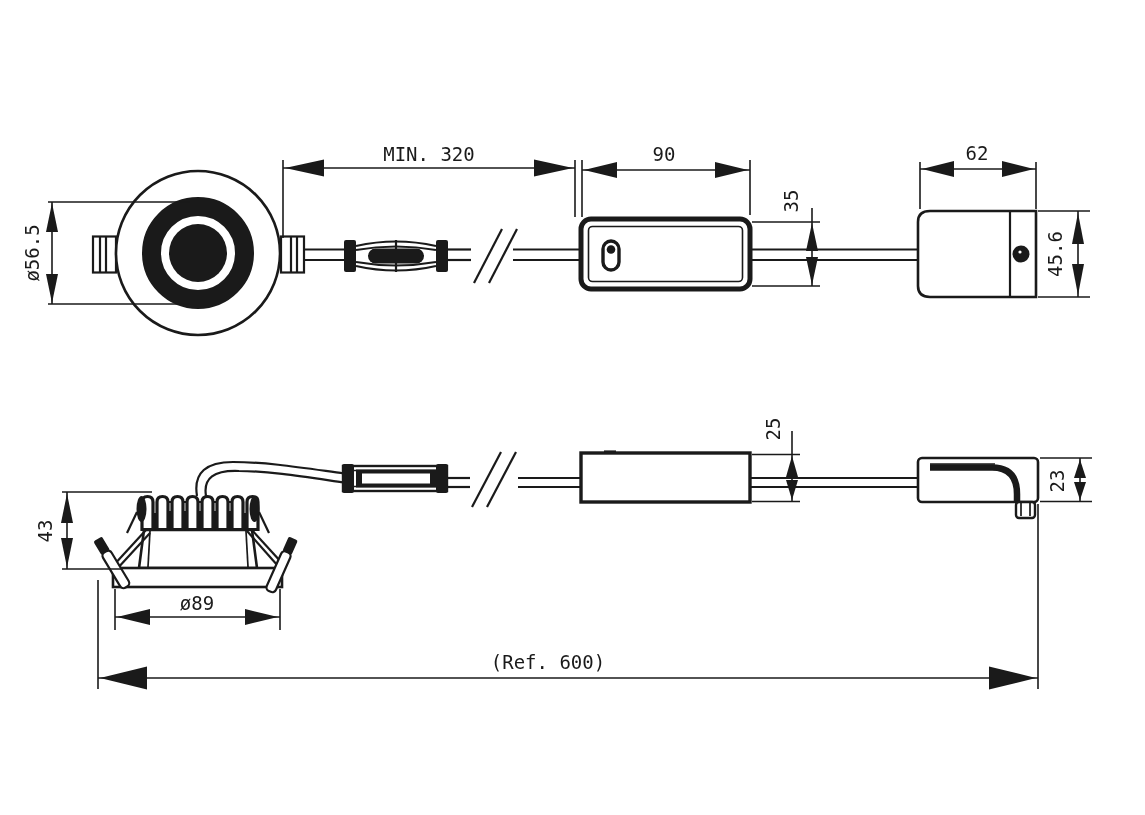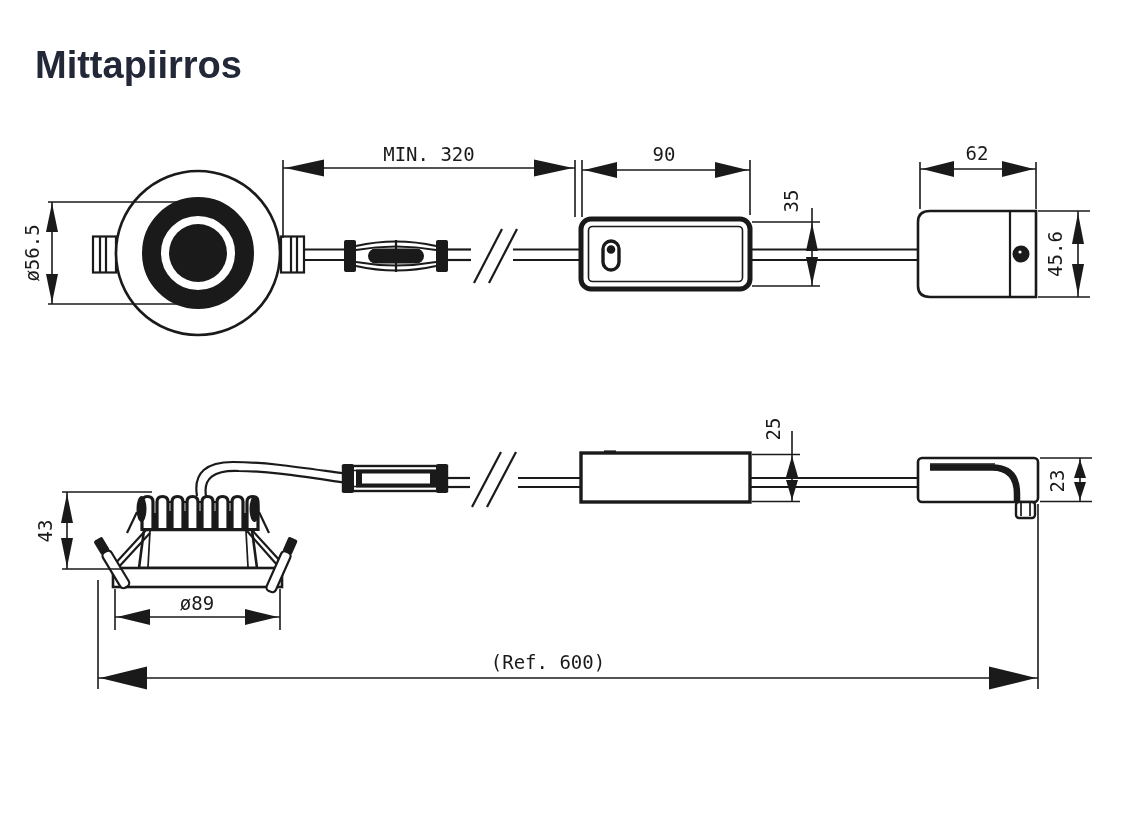--- a/index.html
+++ b/index.html
@@ -15,21 +15,20 @@
   .blk{fill:#1a1a1a;stroke:none;}
   .arrow{fill:#1a1a1a;stroke:none;}
   .dimtext{font-family:"DejaVu Sans Mono","Liberation Mono",monospace;
            font-size:19px;fill:#1a1a1a;}
   .mid{text-anchor:middle;}
 </style>
 </head>
 <body>
 
 <div id="page">
-  <h1 id="title">Mittapiirros</h1>
 
   <svg width="1145" height="815" viewBox="0 0 1145 815">
 
     <g>
 
       <g>
         <rect x="93" y="236.5" width="23" height="36" class="ol" stroke-width="2.2"></rect>
         <line x1="100" y1="236.5" x2="100" y2="272.5" class="ln" stroke-width="2.4"></line>
         <line x1="106" y1="236.5" x2="106" y2="272.5" class="ln" stroke-width="2.4"></line>
         <rect x="281" y="236.5" width="23" height="36" class="ol" stroke-width="2.2"></rect>

